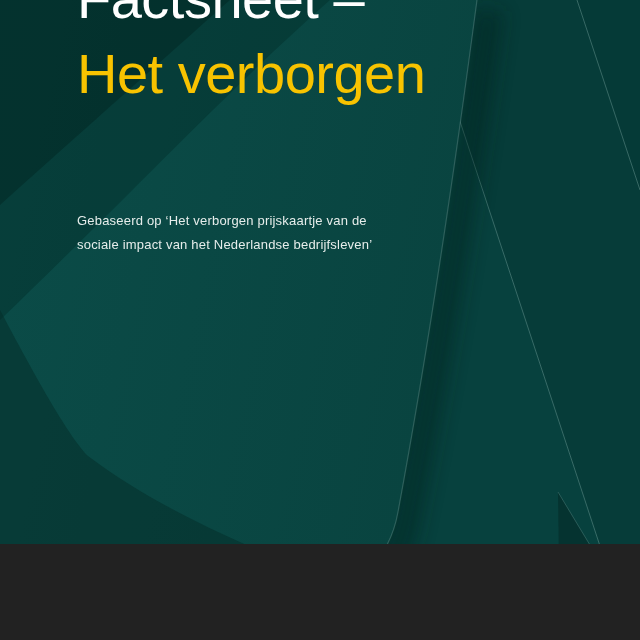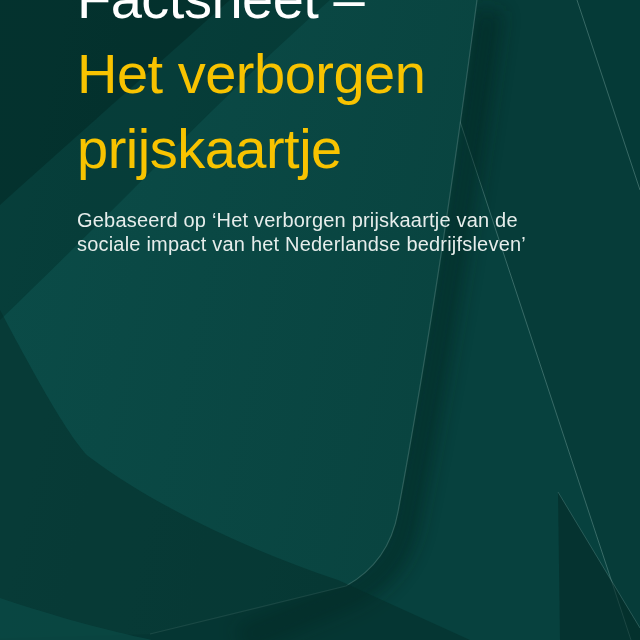--- a/index.html
+++ b/index.html
@@ -1,36 +1,36 @@
 <!DOCTYPE html>
 <html><head>
 <meta charset="utf-8">
 <style>
   html,body{margin:0;padding:0;background:#222;}
   .canvas{
     position:relative;
-    width:640px;height:640px;
+    width:640px;height:544px;
     overflow:hidden;
     background:#07413E;
     font-family:"Liberation Sans", sans-serif;
   }
   .bg{position:absolute;inset:0;display:block;}
   .text-layer{position:absolute;inset:0;}
   .title{
     position:absolute;left:77px;top:-39px;
     font-size:56px;line-height:75px;
     font-weight:normal;letter-spacing:-0.5px;
     margin:0;
   }
   .title .line{display:block;white-space:nowrap;}
   .title .line-white{color:#FFFFFF;}
   .title .line-accent{color:#F8C300;}
   .subtitle{
     position:absolute;left:77px;top:209px;
-    font-size:20px;line-height:23.5px;
+    font-size:13px;line-height:23.5px;
     color:#E6EDEB;letter-spacing:0.2px;
     margin:0;
   }
   .subtitle .line{display:block;white-space:nowrap;}
 </style>
 </head>
 <body>
 
 <div class="canvas">
 
@@ -65,21 +65,20 @@
     <path d="M0 598 C 60 618 105 630 152 640 L 0 640 Z" fill="rgba(12,78,73,0.6)"></path>
 
     <path d="M558 492 L640 628 L640 640 L560 640 Z" fill="rgba(3,40,37,0.55)"></path>
     <path d="M558 492 L640 628" stroke="rgba(150,195,190,0.25)" stroke-width="1" fill="none"></path>
   </svg>
 
   <div class="text-layer">
     <h1 class="title">
       <span class="line line-white">Factsheet –</span>
       <span class="line line-accent">Het verborgen</span>
-      <span class="line line-accent">prijskaartje</span>
     </h1>
 
     <p class="subtitle">
       <span class="line">Gebaseerd op ‘Het verborgen prijskaartje van de</span>
       <span class="line">sociale impact van het Nederlandse bedrijfsleven’</span>
     </p>
   </div>
 
 </div>
 

